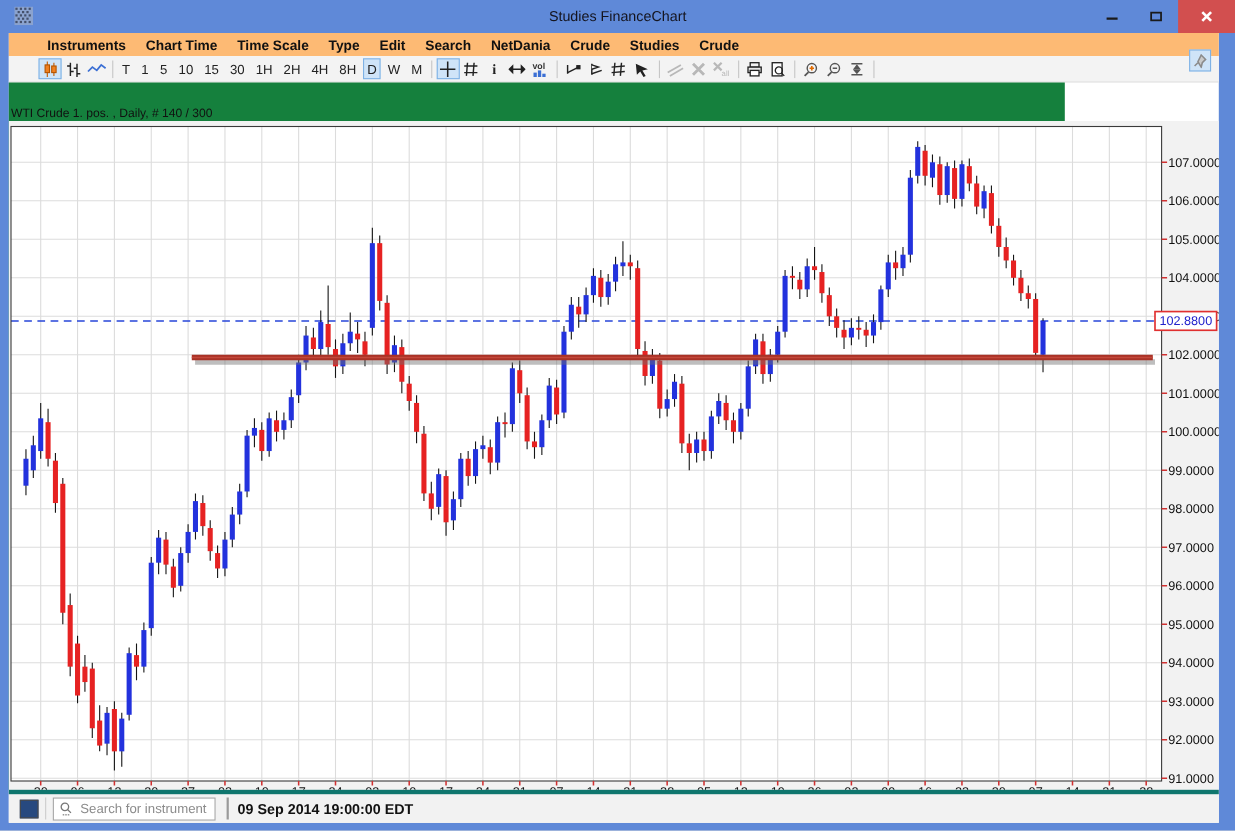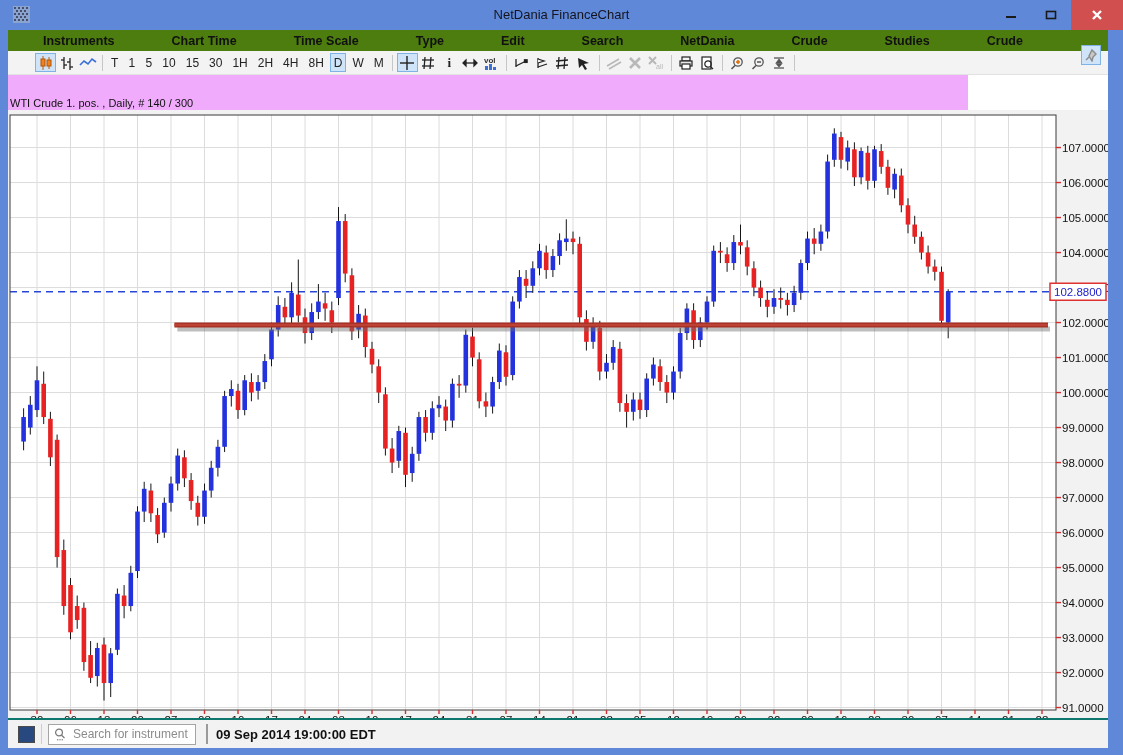--- a/index.html
+++ b/index.html
@@ -16,38 +16,38 @@
 
   
   .band{position:absolute;background:#5f89d8;}
   .band.left{left:0;top:30px;width:8px;height:725px;}
   .band.right{left:1108px;top:30px;width:15px;height:725px;}
   .band.bottom{left:8px;top:748px;width:1100px;height:7px;}
 
   
   .main{position:absolute;left:8px;top:30px;width:1100px;height:718px;background:#ffffff;}
 
-  .menubar{position:absolute;left:0;top:0;width:1100px;height:21px;background:#4d7c0f;display:flex;align-items:center;padding-left:26px;box-sizing:border-box;gap:39px;}
+  .menubar{position:absolute;left:0;top:0;width:1100px;height:21px;background:#fdba74;display:flex;align-items:center;padding-left:26px;box-sizing:border-box;}
   .menu-item{font-weight:bold;font-size:12.5px;color:#111;padding:0 9px;cursor:default;white-space:nowrap;}
 
   .toolbar{position:absolute;left:0;top:21px;width:1100px;height:24px;background:#f3f3f3;border-bottom:1px solid #e2e2e2;display:flex;align-items:center;padding-left:27px;box-sizing:border-box;}
   .tsep{width:1px;height:16px;background:#c6c6c6;margin:0 4px;flex:0 0 auto;}
   .ibtn,.tbtn{height:19px;display:flex;align-items:center;justify-content:center;border:1px solid transparent;box-sizing:border-box;flex:0 0 auto;cursor:pointer;}
   .ibtn{width:21px;}
   .tbtn{min-width:15px;padding:0 3px;font-size:12px;color:#222;}
   .sel{background:#cfe4f8;border:1px solid #7fb2e5;}
   .pin-btn{position:absolute;left:1073px;top:15px;width:20px;height:20px;background:#cfe4f8;border:1px solid #7fb2e5;box-sizing:border-box;display:flex;align-items:center;justify-content:center;cursor:pointer;}
 
   
-  .chart-area{position:absolute;left:0;top:45px;width:960px;height:643px;background:#f0abfc;}
+  .chart-area{position:absolute;left:0;top:45px;width:960px;height:643px;background:#15803d;}
   .instr{position:absolute;left:2px;top:22px;font-size:11px;color:#111;white-space:nowrap;}
   #chart-svg{position:absolute;left:0;top:35px;width:1100px;height:638px;display:block;}
 
   
-  .statusbar{position:absolute;left:0;top:688px;width:1100px;height:30px;background:#f2f2f2;border-top:2px solid #0f766e;display:flex;align-items:center;padding-left:10px;box-sizing:border-box;}
+  .statusbar{position:absolute;left:0;top:688px;width:1100px;height:30px;background:#f2f2f2;border-top:4px solid #0f766e;display:flex;align-items:center;padding-left:10px;box-sizing:border-box;}
   .sq-btn{width:15px;height:15px;background:#27497f;border:1px solid #4a4a4a;flex:0 0 auto;cursor:pointer;}
   .sb-sep{width:1px;height:20px;background:#cdcdcd;margin:0 6px;flex:0 0 auto;}
   .sb-sep.dark{width:2px;background:#9a9a9a;margin:0 8px 0 10px;}
   .searchbox{width:148px;height:21px;background:#fff;border:1px solid #a5a5a5;display:flex;align-items:center;padding:0 4px;box-sizing:border-box;flex:0 0 auto;}
   .searchbox input{border:none;outline:none;flex:1;font-size:12px;font-family:"Liberation Sans",sans-serif;color:#333;background:transparent;min-width:0;}
   .searchbox input::placeholder{color:#8b8b8b;}
   .timestamp{font-size:13px;font-weight:bold;color:#111;white-space:nowrap;}
 </style>
 </head>
 <body>
@@ -73,21 +73,21 @@
           <rect x="3" y="10" width="2" height="2"></rect>
             <rect x="7" y="10" width="2" height="2"></rect>
             <rect x="11" y="10" width="2" height="2"></rect>
           <rect x="1" y="13" width="2" height="2"></rect>
             <rect x="5" y="13" width="2" height="2"></rect>
             <rect x="9" y="13" width="2" height="2"></rect>
             <rect x="13" y="13" width="2" height="2"></rect>
         </g>
         </svg>
     </div>
-    <div class="title">NetDania FinanceChart</div>
+    <div class="title">Studies FinanceChart</div>
     <div class="win-controls">
       <div class="wc min">
         <svg width="12" height="12">
             <line x1="1" y1="8" x2="11" y2="8" stroke="#1a1a1a" stroke-width="2"></line>
           </svg>
       </div>
       <div class="wc max">
         <svg width="12" height="12">
             <rect x="1.5" y="2.5" width="9" height="7" fill="none" stroke="#1a1a1a" stroke-width="1.6"></rect>
           </svg>

